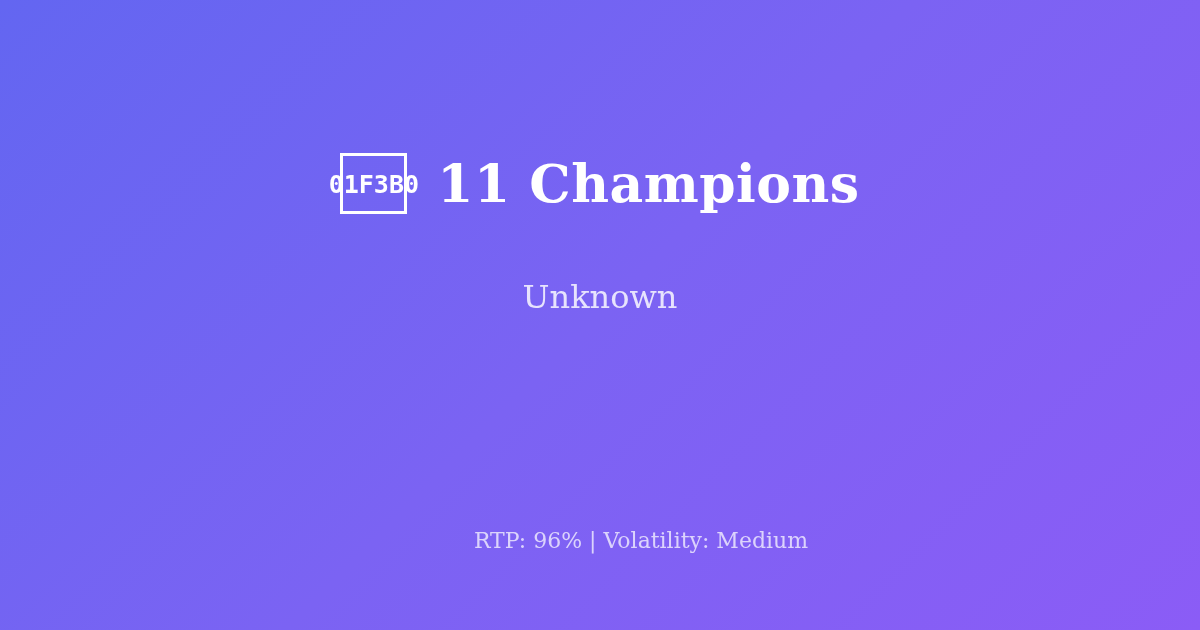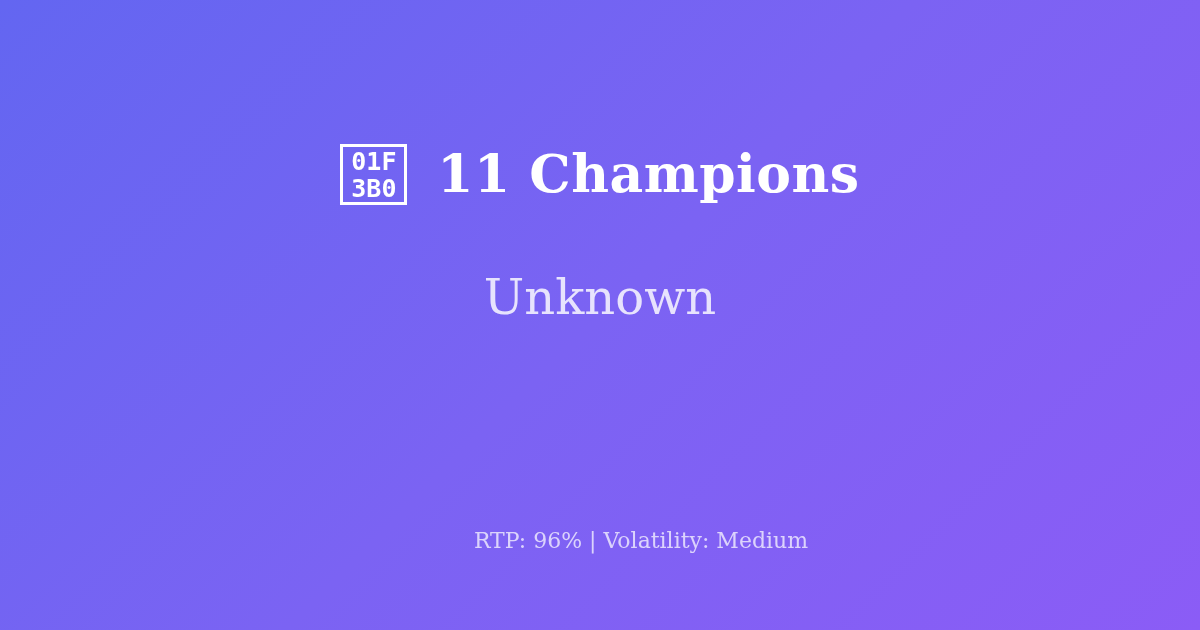--- a/index.html
+++ b/index.html
@@ -48,21 +48,21 @@
     width: 100%;
   }
 
   
   .hexbox {
     box-sizing: border-box;
     width: 67px;
     height: 61px;
     border: 3px solid #ffffff;
     display: flex;
-    flex-direction: column;
+    flex-direction: row;
     align-items: center;
     justify-content: center;
     flex: 0 0 auto;
     line-height: 1;
     padding: 2px 0 1px 0;
   }
   .hexbox span {
     display: block;
     font-family: "DejaVu Sans Mono", "Liberation Mono", monospace;
     font-size: 25px;
@@ -79,21 +79,21 @@
     font-weight: 700;
     color: #ffffff;
     line-height: 1.05;
     letter-spacing: 0.5px;
     white-space: nowrap;
   }
 
   .subtitle {
     margin-top: 64px;
     font-family: "DejaVu Serif", "Liberation Serif", serif;
-    font-size: 48px;
+    font-size: 32px;
     font-weight: 400;
     color: rgba(255, 255, 255, 0.82);
     line-height: 1.2;
     white-space: nowrap;
   }
 
   .footer-meta {
     position: absolute;
     left: 0;
     top: 527px;

